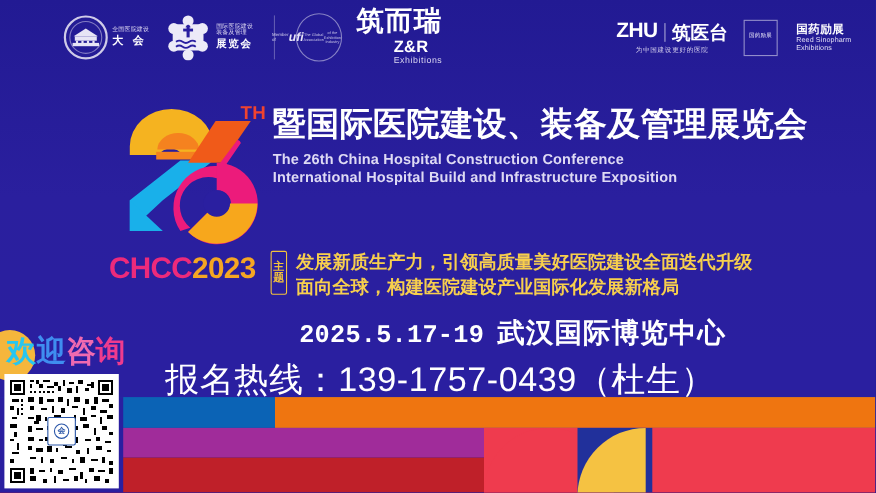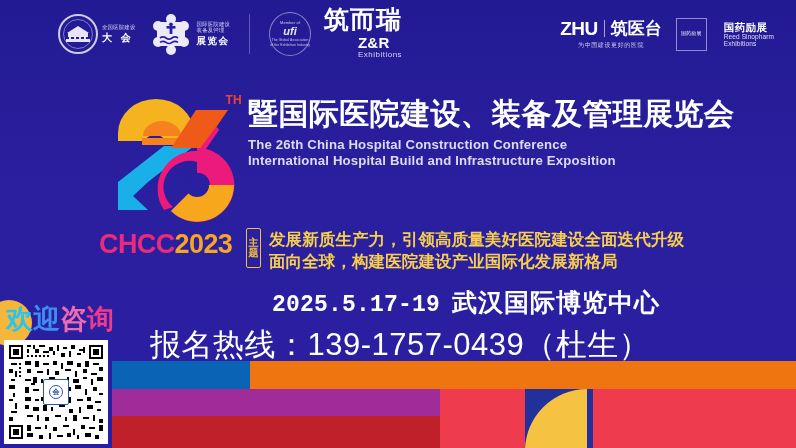--- a/index.html
+++ b/index.html
@@ -60,39 +60,39 @@
   }
   .snow-mark svg{ display:block; }
 
   .divider-v{
     width:1px; height:40px; background:rgba(255,255,255,.28); margin:0 10px;
   }
 
   .ufi-badge{
     width:42px; height:44px; border-radius:50%;
     border:1px solid rgba(255,255,255,.45);
-    display:flex; flex-direction:column; align-items:center; justify-content:center;
+    display:flex; flex-direction:row; align-items:center; justify-content:flex-end;
     color:#e8e5f8;
   }
   .ufi-badge .ufi-top{ font-size:4px; letter-spacing:.1px; opacity:.85; line-height:1;}
   .ufi-badge .ufi-main{ font-size:11px; font-weight:bold; font-style:italic; line-height:1; margin:1px 0;}
   .ufi-badge .ufi-bot{ font-size:3.4px; letter-spacing:.1px; opacity:.8; line-height:1.25; text-align:center;}
 
   .zr-logo{ display:flex; align-items:flex-end; gap:3px; margin-left:4px;flex-direction:column; }
   .zr-cn{ font-size:25px; color:#ffffff; font-weight:bold; letter-spacing:1px; line-height:1; }
   .zr-en{ line-height:1.05; padding-bottom:2px;}
   .zr-en .zr1{ font-size:15px; color:#ffffff; font-weight:bold; letter-spacing:.3px; line-height:1;}
   .zr-en .zr2{ font-size:8px; color:#d9d5f0; letter-spacing:.5px; line-height:1; margin-top:1px;}
 
   .logo-group-right{
     position:absolute; right:22px; top:12px;
     display:flex; align-items:center; gap:14px; height:44px;
   }
   .zhu-block{ display:flex; flex-direction:column; align-items:center;}
-  .zhu-row{ display:flex; align-items:center; gap:6px;}
+  .zhu-row{ display:flex; align-items:flex-end; gap:6px;}
   .zhu-mark{ font-size:19px; font-weight:bold; color:#ffffff; letter-spacing:-.5px; line-height:1;}
   .zhu-bar{ width:1px; height:17px; background:rgba(255,255,255,.6);}
   .zhu-cn{ font-size:17px; font-weight:bold; color:#ffffff; line-height:1;}
   .zhu-sub{ font-size:6px; color:#cfc9ea; letter-spacing:.6px; margin-top:3px;}
 
   .reed-block{ display:flex; align-items:center; gap:17px;}
   .reed-seal{
     width:31px; height:33px; border:1px solid rgba(255,255,255,.5);
     display:flex; align-items:center; justify-content:center; position:relative; overflow:hidden;
   }
@@ -102,21 +102,21 @@
   .reed-text .r2{ font-size:6.5px; color:#e0dcf4; letter-spacing:.1px;}
   .reed-text .r3{ font-size:6.5px; color:#e0dcf4; letter-spacing:.1px;}
 
   
   .logo26{
     position:absolute; left:96px; top:88px; width:148px; height:172px;
   }
   .logo26 svg{ display:block; }
   .th-mark{
     position:absolute; right:2px; top:5px;
-    font-size:12px; font-weight:bold; color:#f0432f; letter-spacing:.3px;
+    font-size:17px; font-weight:bold; color:#f0432f; letter-spacing:.3px;
   }
   .chcc{
     position:absolute; left:3px; bottom:2px; width:142px;
     font-size:27px; font-weight:bold; letter-spacing:-.6px; line-height:1;
     white-space:nowrap;
   }
   .chcc .c-pink{ color:#ec2a7b; }
   .chcc .c-yellow{ color:#f5a623; }
 
   

